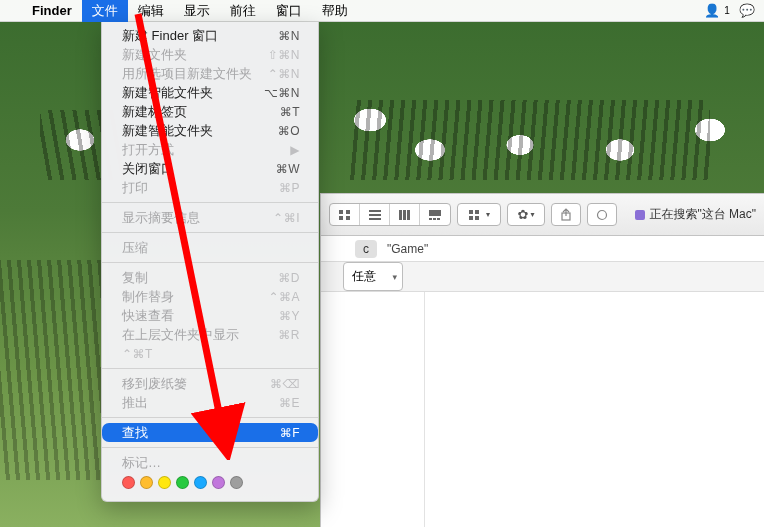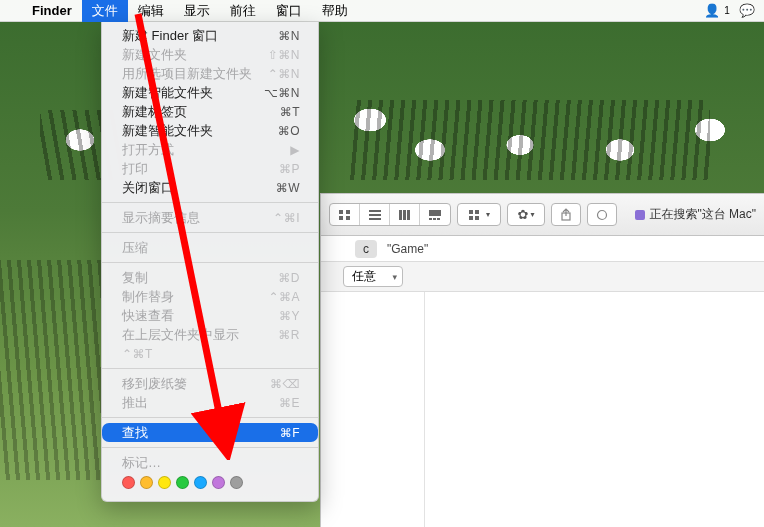--- a/index.html
+++ b/index.html
@@ -78,21 +78,21 @@
 .search-status { font-size: 12px; color: #333; display: flex; align-items: center; gap: 4px; }
 .search-chip { width: 10px; height: 10px; border-radius: 2px; background: #8a6fd6; display: inline-block; }
 
 .scope-bar { height: 26px; background: #fff; border-bottom: 1px solid #dcdcdc; display: flex; align-items: center; padding: 0 10px; gap: 10px; font-size: 12px; }
 .scope-bar .cut { width: 14px; }
 .scope-pill { background: #e0e0e0; border-radius: 4px; padding: 2px 8px; color: #333; }
 .scope-quote { color: #444; }
 
 .criteria-bar { height: 30px; background: #f4f4f4; border-bottom: 1px solid #dcdcdc; display: flex; align-items: center; padding: 0 8px; gap: 8px; font-size: 12px; }
 .criteria-bar .cut { width: 6px; }
-.select { border: 1px solid #bdbdbd; border-radius: 4px; height: 21px; background: #fff; padding: 0 18px 0 8px; display: flex; align-items: center; position: relative; min-width: 60px; }
+.select { border: 1px solid #bdbdbd; border-radius: 4px; height: 29px; background: #fff; padding: 0 18px 0 8px; display: flex; align-items: center; position: relative; min-width: 60px; }
 .select::after { content: "▾"; position: absolute; right: 5px; font-size: 9px; color: #666; }
 
 .results { position: absolute; top: 98px; left: 0; right: 0; bottom: 0; display: flex; }
 .results .col1 { width: 104px; border-right: 1px solid #e2e2e2; }
 .results .col2 { flex: 1; }
 
 </style>
 </head>
 <body>
 
@@ -138,27 +138,27 @@
       <span class="sc">⌘T</span>
     </div>
     <div class="row">
       <span class="lbl">新建智能文件夹</span>
       <span class="sc">⌘O</span>
     </div>
     <div class="row disabled">
       <span class="lbl">打开方式</span>
       <span class="sc">▶</span>
     </div>
+    <div class="row">
+      <span class="lbl">关闭窗口</span>
+      <span class="sc">⌘W</span>
+    </div>
     <div class="row disabled">
       <span class="lbl">打印</span>
       <span class="sc">⌘P</span>
-    </div>
-    <div class="row">
-      <span class="lbl">关闭窗口</span>
-      <span class="sc">⌘W</span>
     </div>
     <div class="sep"></div>
     <div class="row disabled">
       <span class="lbl">显示摘要信息</span>
       <span class="sc">⌃⌘I</span>
     </div>
     <div class="sep"></div>
     <div class="row disabled">
       <span class="lbl">压缩</span>
       <span class="sc"></span>

